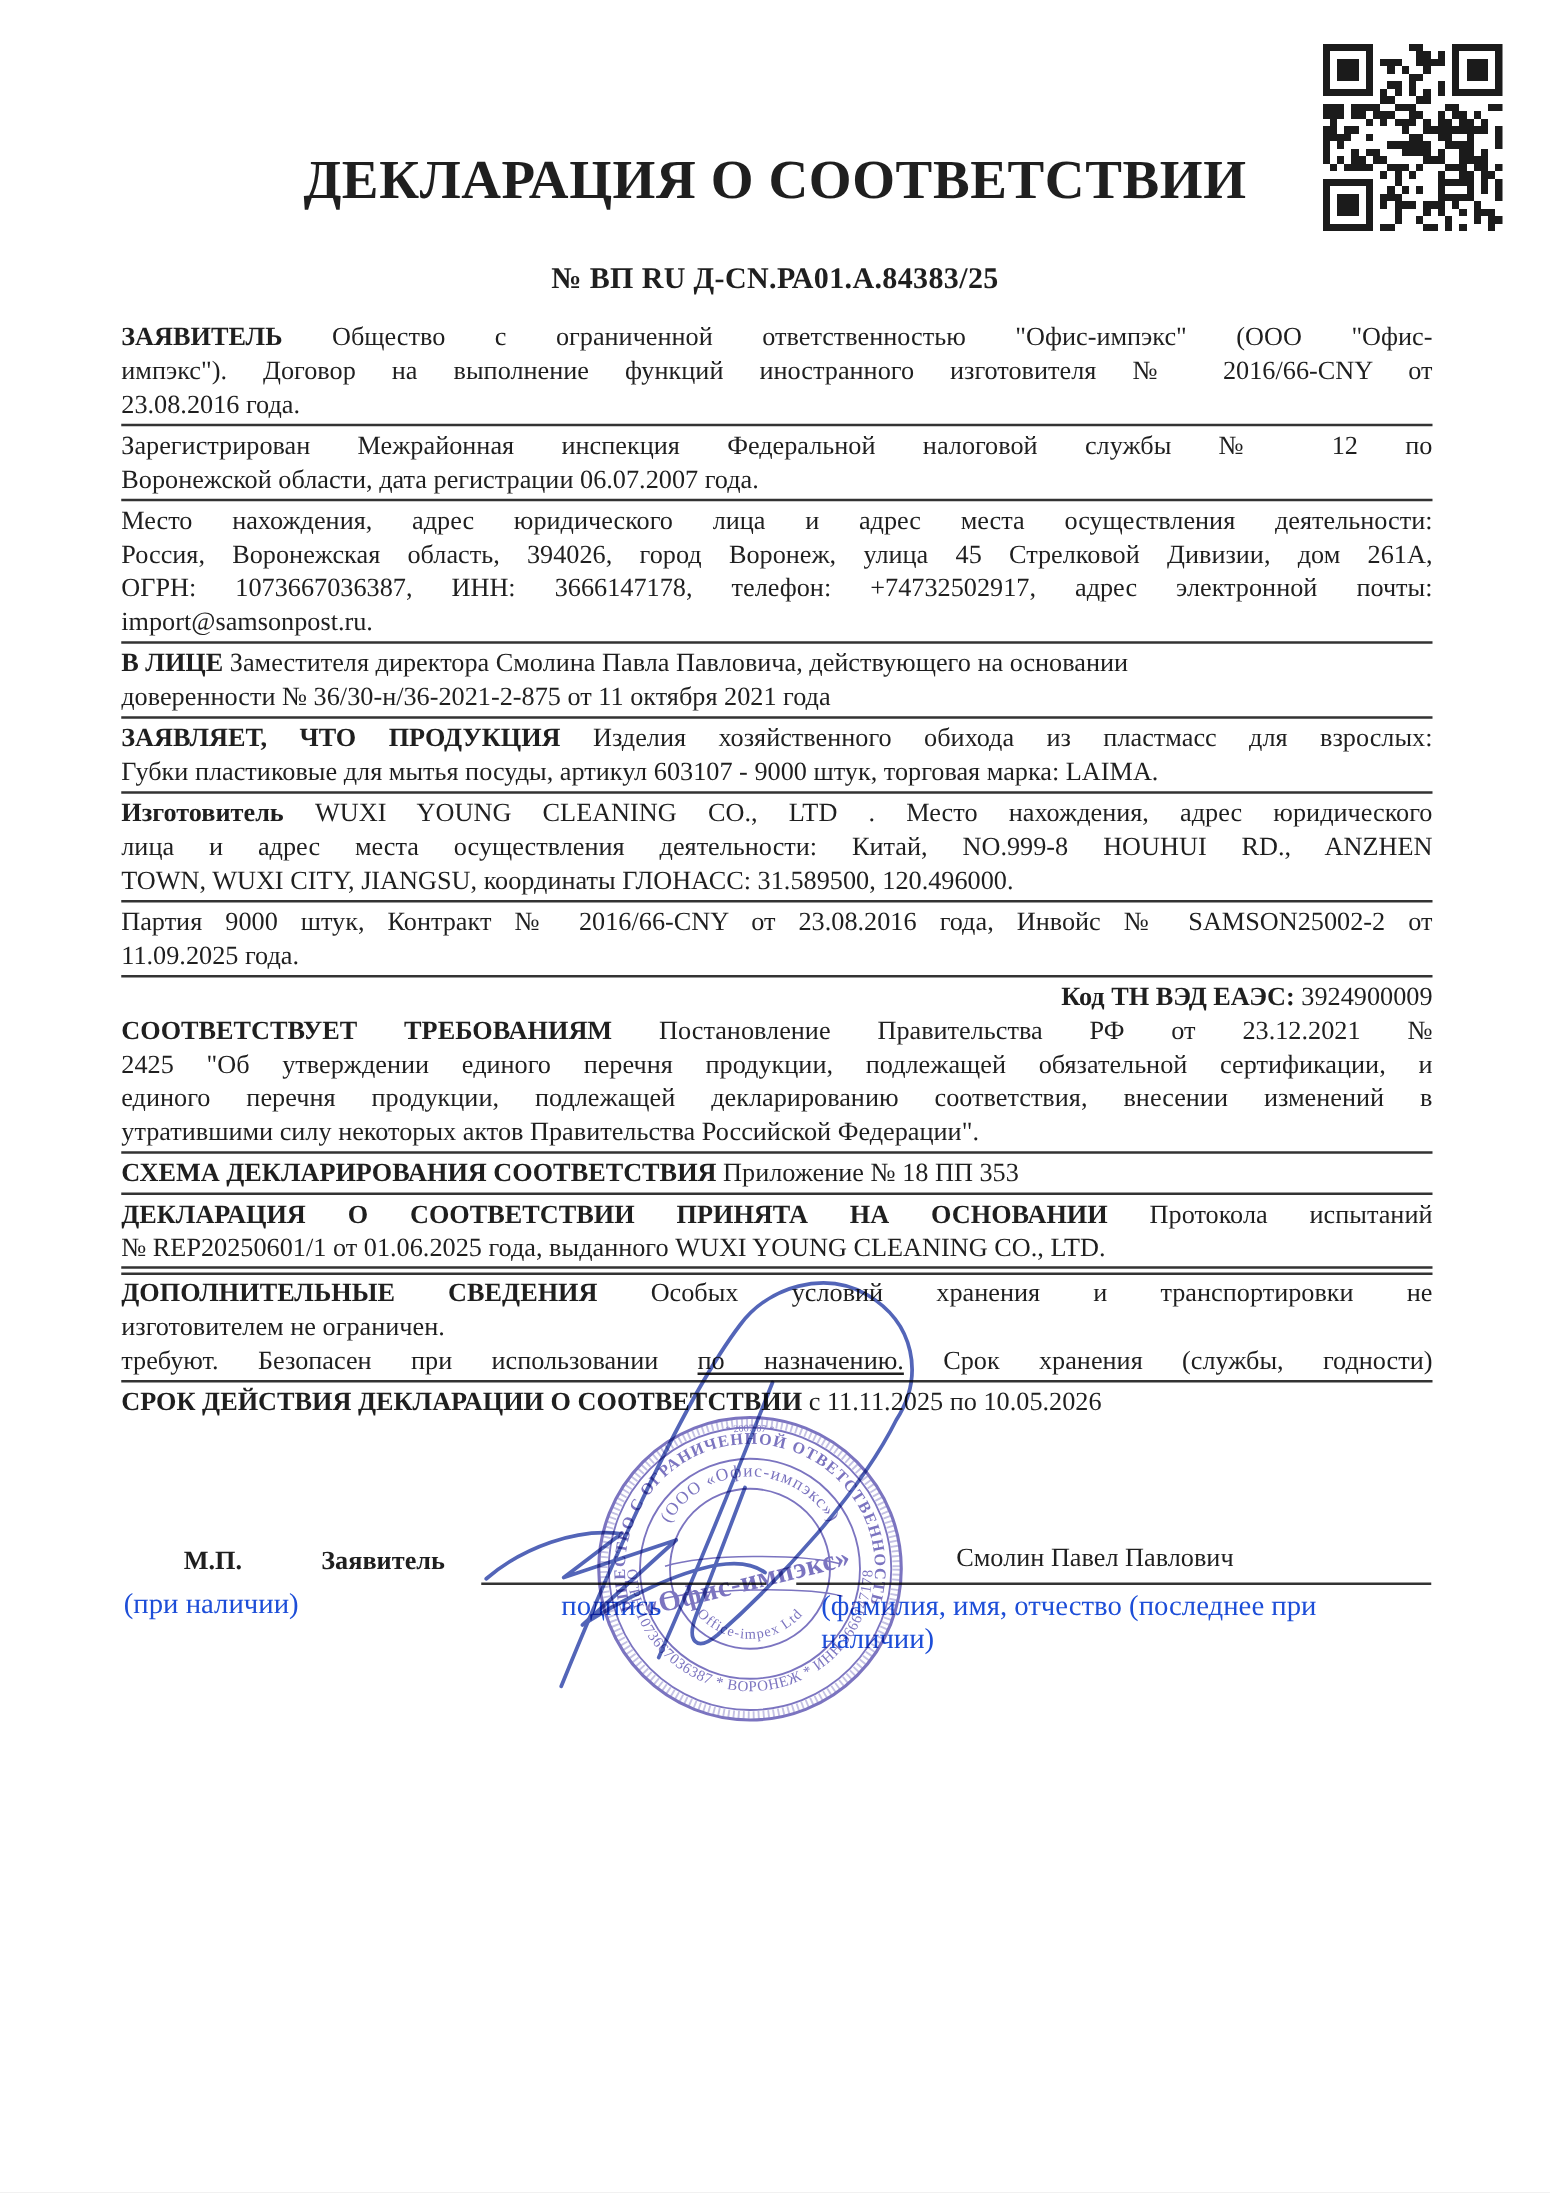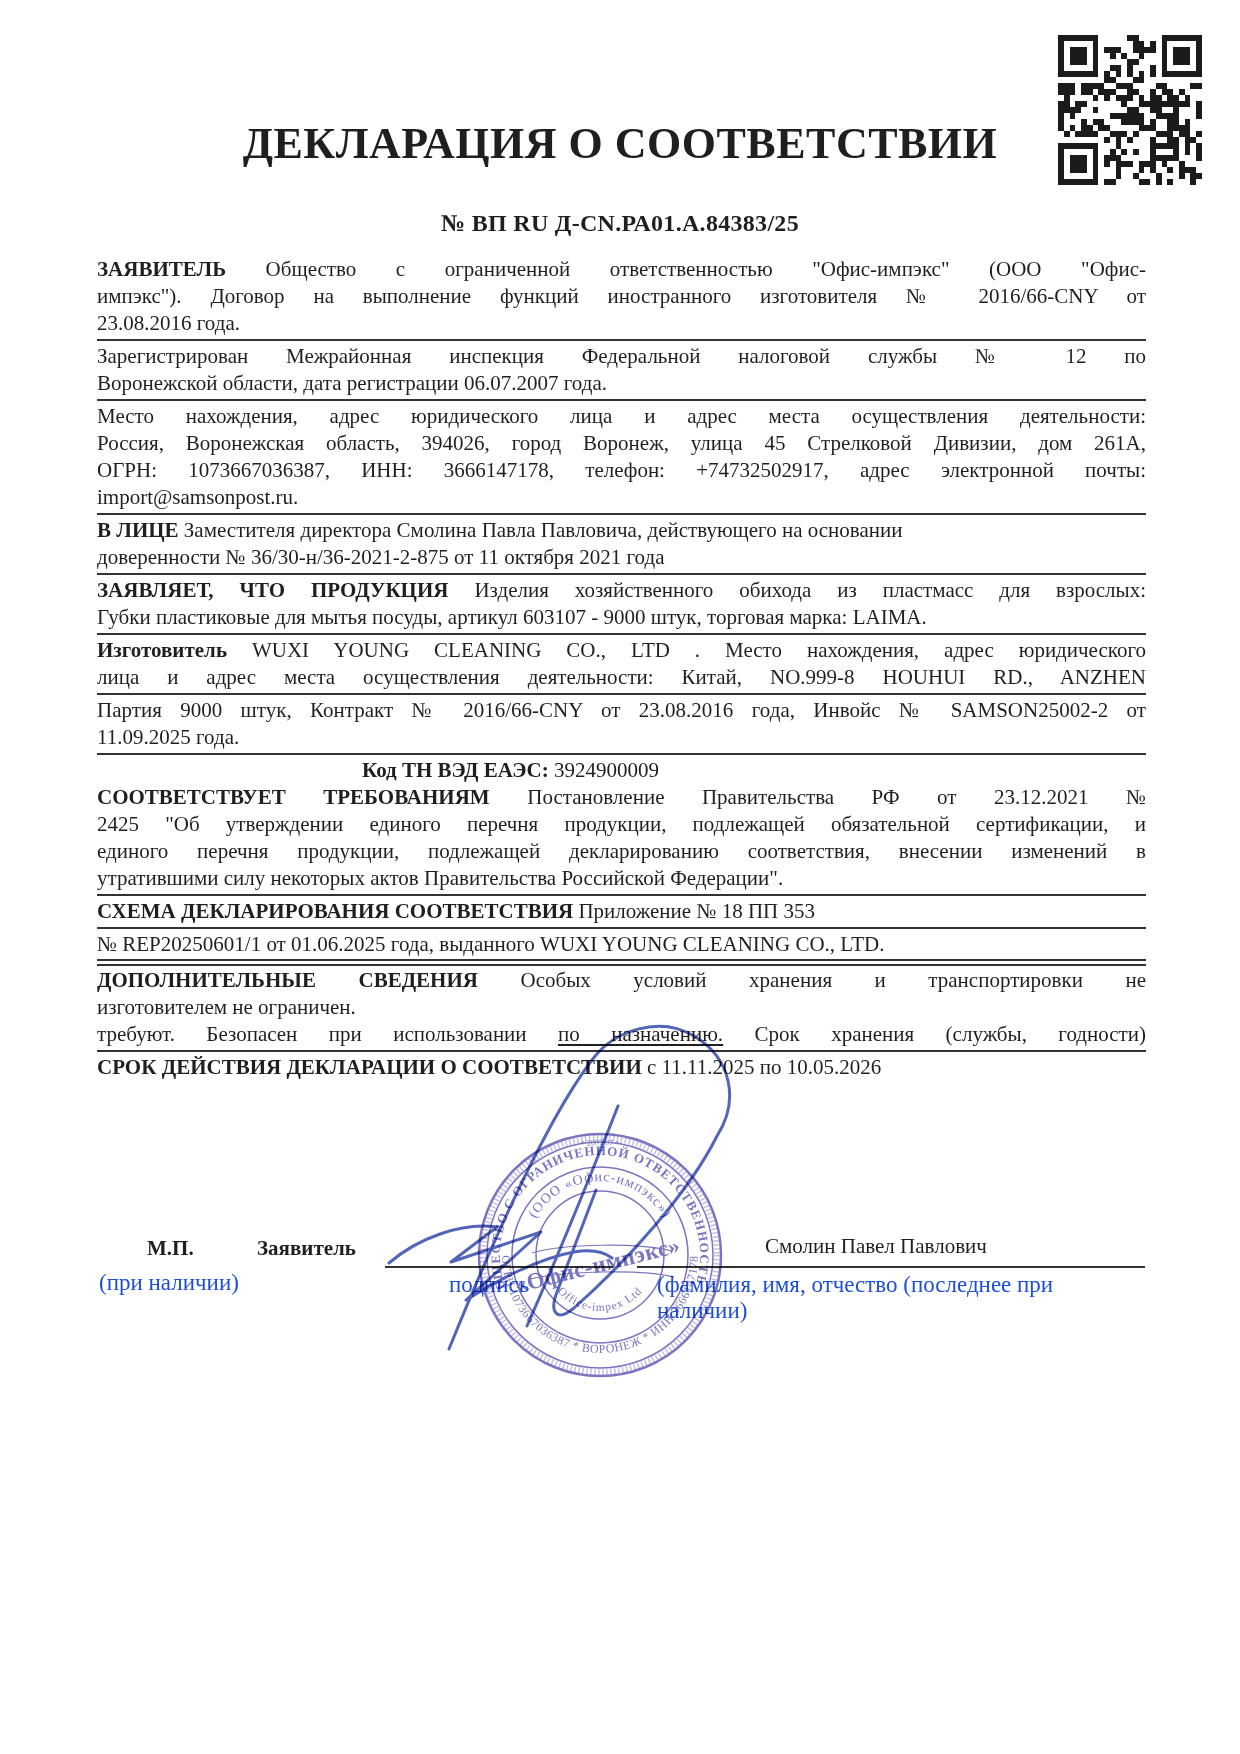--- a/index.html
+++ b/index.html
@@ -7,21 +7,21 @@
         font-family:"Liberation Serif", serif;color:#1f1f1f;overflow:hidden;}
   .title{position:absolute;top:118px;left:0;width:100%;text-align:center;
          font-size:44px;font-weight:bold;letter-spacing:0.5px;margin:0;}
   .number{position:absolute;top:210px;left:0;width:100%;text-align:center;
           font-size:24px;font-weight:bold;letter-spacing:0.3px;}
   .body{position:absolute;left:97px;top:256px;width:1049px;
         font-size:21px;line-height:27px;}
   .line{white-space:nowrap;overflow:hidden;}
   .line.just{text-align:justify;text-align-last:justify;}
   .line.left{text-align:left;}
-  .line.center{text-align:left;}
+  .line.center{text-align:right;}
   .line u{text-decoration:underline;text-underline-offset:3px;}
   .rule{height:2px;background:#333;margin:2px 0;}
   .rule.double{height:3px;background:transparent;border-top:2px solid #333;
                border-bottom:2px solid #333;margin:1px 0;}
   .sig{position:absolute;left:97px;top:1232px;width:1049px;height:90px;font-size:21px;}
   .sig .b{font-weight:bold;}
   .sig > div{position:absolute;}
   .sig .cap{font-size:23px;color:#1d4ed8;}
   .sigline{border-top:2px solid #333;height:0;}
   .qr{position:absolute;left:1058px;top:35px;width:144px;height:150px;}
@@ -370,32 +370,34 @@
       <div class="line left">import@samsonpost.ru.</div>
       <div class="rule"></div>
       <div class="line left"><b>В ЛИЦЕ</b> Заместителя директора Смолина Павла Павловича, действующего на основании</div>
       <div class="line left">доверенности № 36/30-н/36-2021-2-875 от 11 октября 2021 года</div>
       <div class="rule"></div>
       <div class="line just"><b>ЗАЯВЛЯЕТ, ЧТО ПРОДУКЦИЯ</b> Изделия хозяйственного обихода из пластмасс для взрослых:</div>
       <div class="line left">Губки пластиковые для мытья посуды, артикул 603107 - 9000 штук, торговая марка: LAIMA.</div>
       <div class="rule"></div>
       <div class="line just"><b>Изготовитель</b> WUXI YOUNG CLEANING CO., LTD . Место нахождения, адрес юридического</div>
       <div class="line just">лица и адрес места осуществления деятельности: Китай, NO.999-8 HOUHUI RD., ANZHEN</div>
+      <div class="line left">TOWN, WUXI CITY, JIANGSU, координаты ГЛОНАСС: 31.589500, 120.496000.</div>
       <div class="rule"></div>
       <div class="line just">Партия 9000 штук, Контракт № 2016/66-CNY от 23.08.2016 года, Инвойс № SAMSON25002-2 от</div>
       <div class="line left">11.09.2025 года.</div>
       <div class="rule"></div>
       <div class="line center" style="padding-left: 265px;"><b>Код ТН ВЭД ЕАЭС:</b> 3924900009</div>
       <div class="line just"><b>СООТВЕТСТВУЕТ ТРЕБОВАНИЯМ</b> Постановление Правительства РФ от 23.12.2021 №</div>
       <div class="line just">2425 "Об утверждении единого перечня продукции, подлежащей обязательной сертификации, и</div>
       <div class="line just">единого перечня продукции, подлежащей декларированию соответствия, внесении изменений в</div>
       <div class="line left">утратившими силу некоторых актов Правительства Российской Федерации".</div>
       <div class="rule"></div>
       <div class="line left"><b>СХЕМА ДЕКЛАРИРОВАНИЯ СООТВЕТСТВИЯ</b> Приложение № 18 ПП 353</div>
       <div class="rule"></div>
+      <div class="line just"><b>ДЕКЛАРАЦИЯ О СООТВЕТСТВИИ ПРИНЯТА НА ОСНОВАНИИ</b> Протокола испытаний</div>
       <div class="line left">№ REP20250601/1 от 01.06.2025 года, выданного WUXI YOUNG CLEANING CO., LTD.</div>
       <div class="rule double"></div>
       <div class="line just"><b>ДОПОЛНИТЕЛЬНЫЕ СВЕДЕНИЯ</b> Особых условий хранения и транспортировки не</div>
       <div class="line left">изготовителем не ограничен.</div>
       <div class="line just">требуют. Безопасен при использовании <u>по назначению.</u> Срок хранения (службы, годности)</div>
       <div class="rule"></div>
       <div class="line left"><b>СРОК ДЕЙСТВИЯ ДЕКЛАРАЦИИ О СООТВЕТСТВИИ</b> с 11.11.2025 по 10.05.2026</div>
     </div>
 
   <div class="sig">

